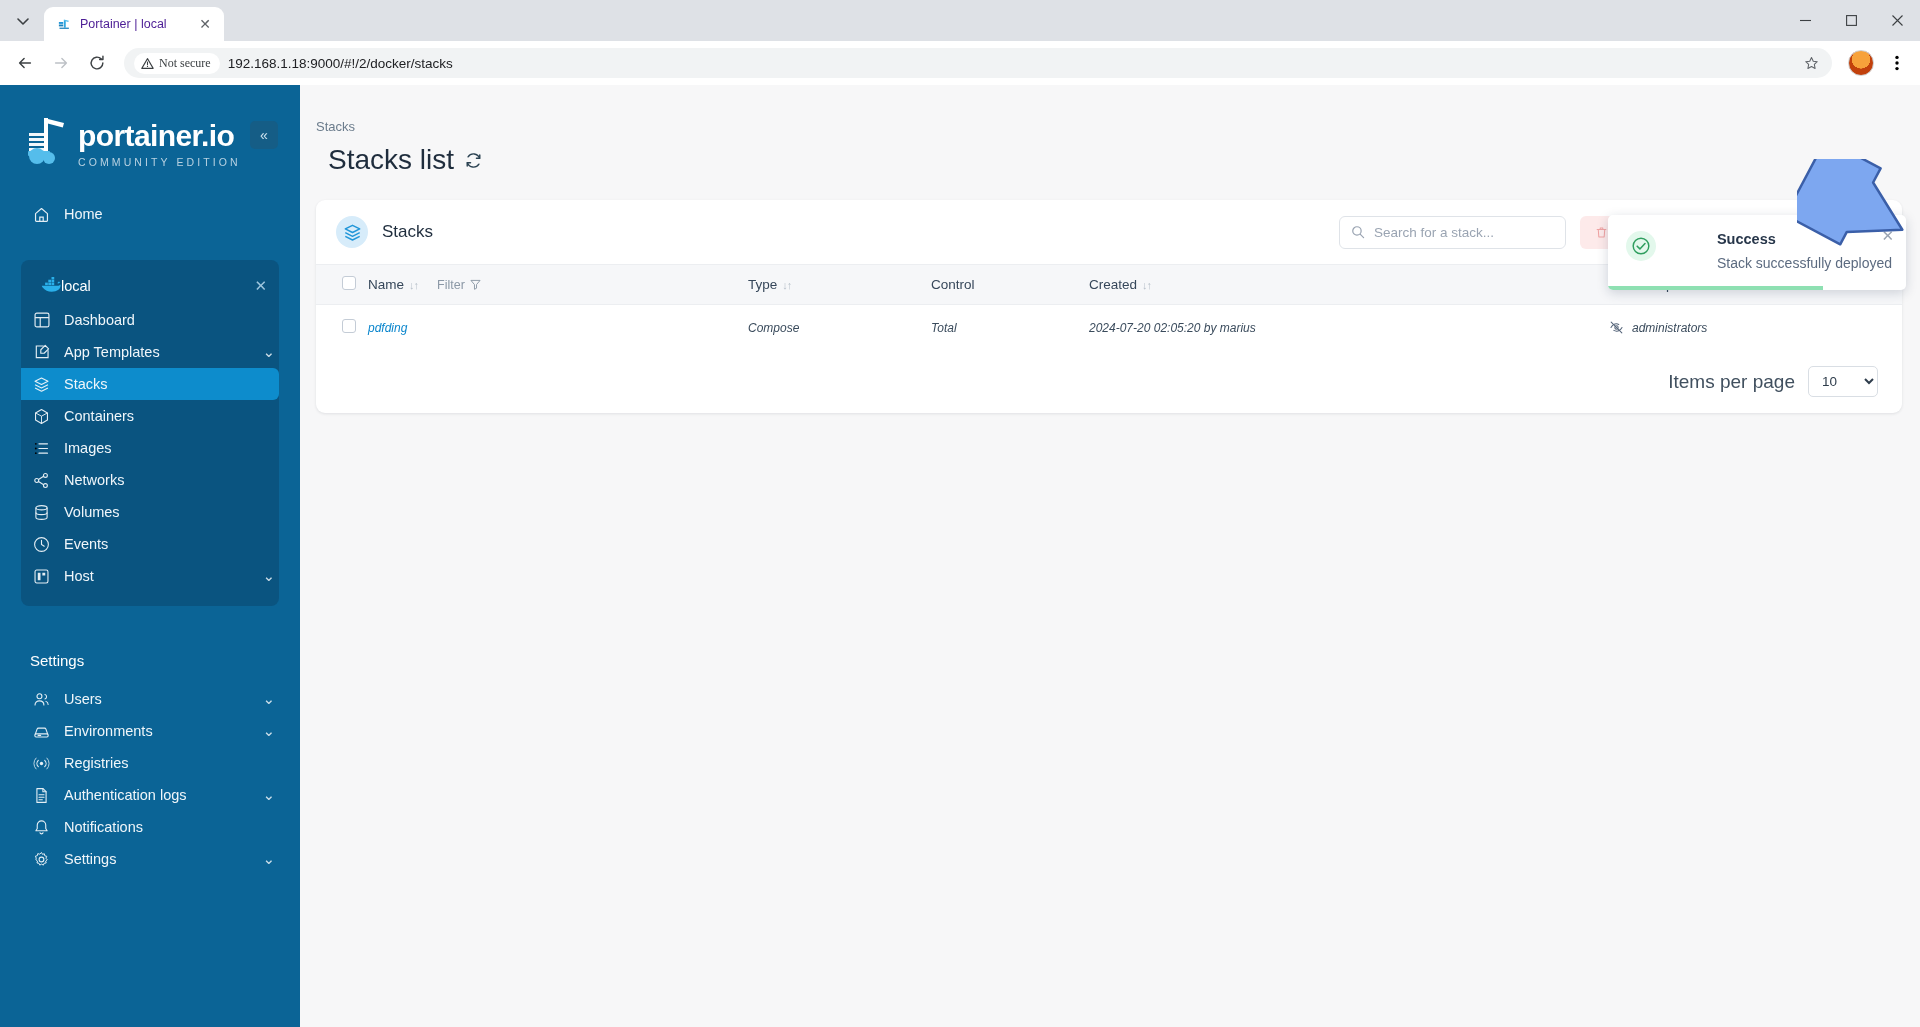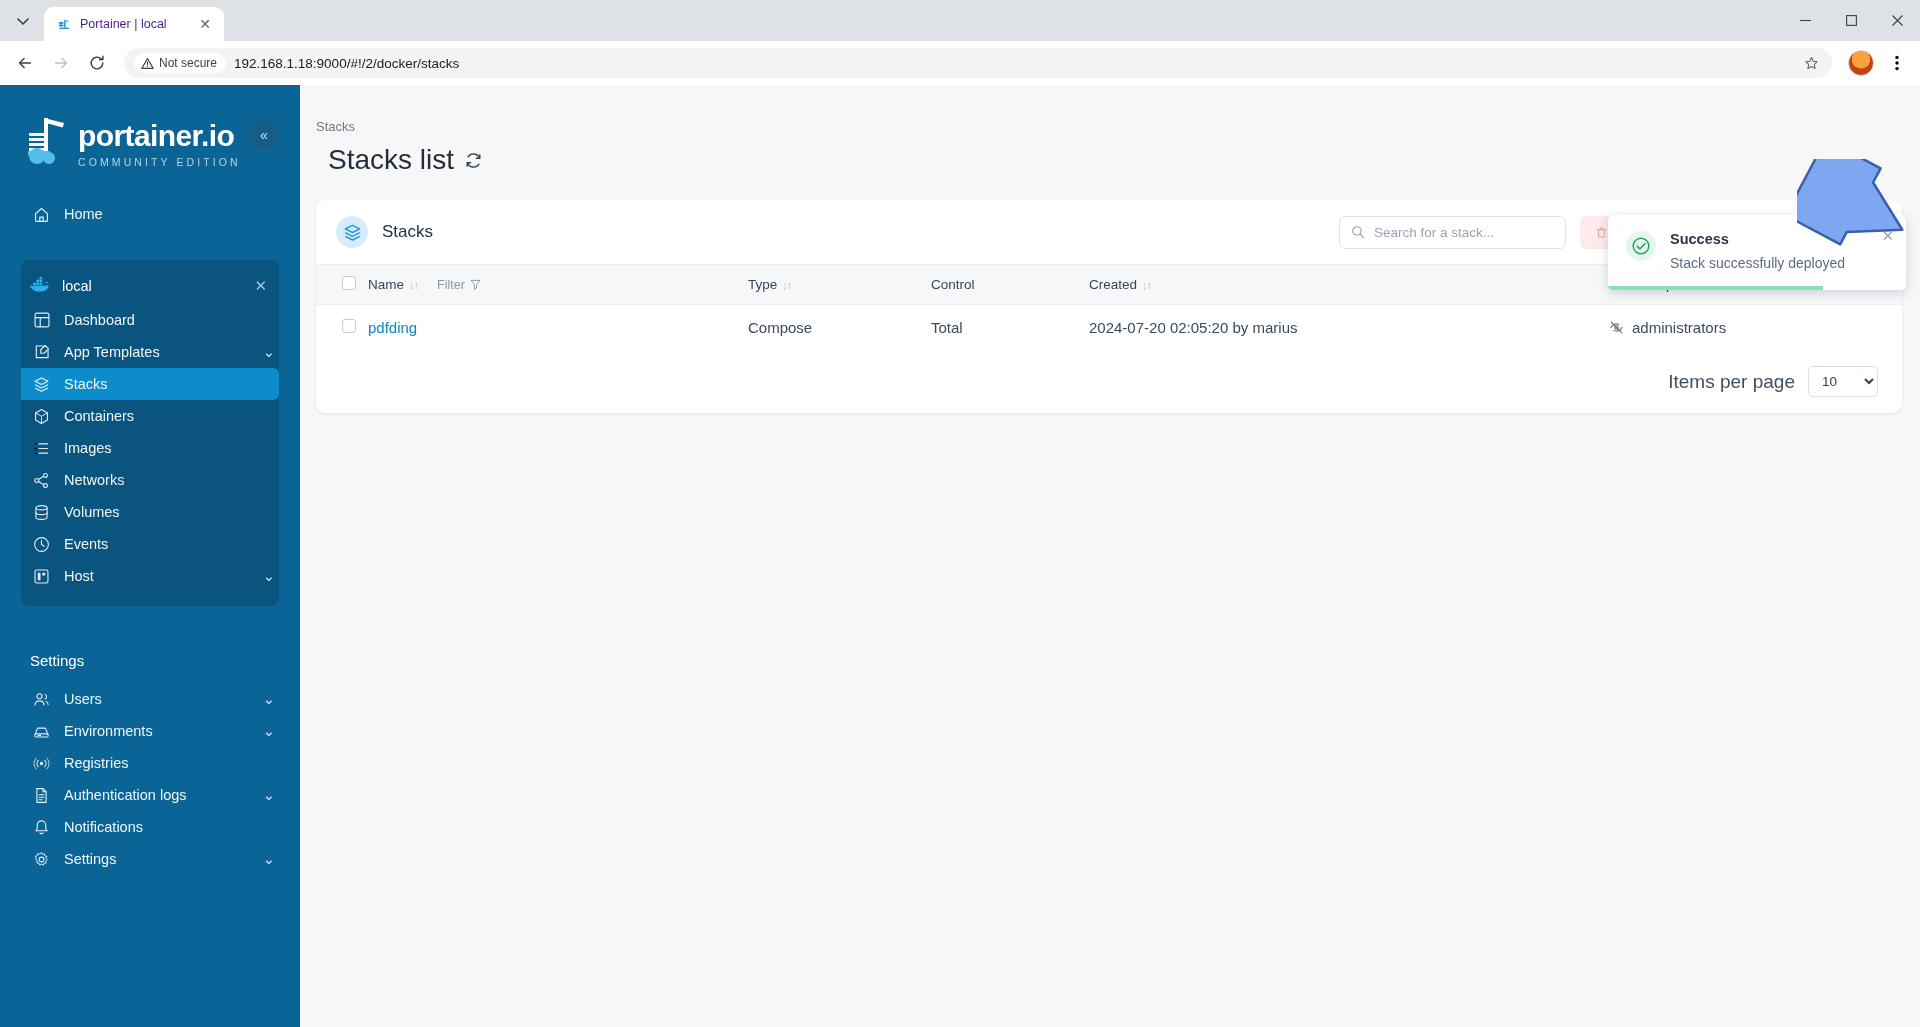--- a/index.html
+++ b/index.html
@@ -60,21 +60,21 @@
 
   .omnibox {
     flex: 1; height: 30px; margin: 0 8px;
     background: #f1f3f4; border-radius: 16px;
     display: flex; align-items: center; padding: 0 8px 0 10px; gap: 8px;
     cursor: text;
   }
   .not-secure {
     display: flex; align-items: center; gap: 5px;
     font-size: 12px; color: #3c4043;
-    background: #fff; border-radius: 13px; padding: 3px 9px 3px 7px;
+    background: #fff; border-radius: 13px; padding: 3px 9px 3px 7px; font-family: Liberation Serif, serif;
   }
   .url { font-size: 13.5px; color: #202124; flex: 1; white-space: nowrap; overflow: hidden; }
   .star { width: 26px; height: 26px; display:flex; align-items:center; justify-content:center; color:#5f6368; cursor:pointer;}
   .profile {
     width: 26px; height: 26px; border-radius: 50%; margin: 0 6px;
     background: radial-gradient(circle at 50% 35%, #f7a23b 0 46%, #c2410c 47% 100%);
     border: 1px solid #d0d0d0; cursor: pointer;
   }
   .kebab { width: 30px; height: 30px; display:flex; align-items:center; justify-content:center; color:#3c4043; cursor:pointer;}
 
@@ -108,22 +108,22 @@
   }
   .nav-item .ico { width: 17px; height: 17px; flex: 0 0 17px; display:flex; align-items:center; justify-content:center; opacity:.95; }
   .nav-item .lbl { flex: 1; white-space: nowrap; }
   .nav-item .chev { opacity: .85; margin-right: 4px; }
 
   .env-block {
     margin: 30px 21px 0 21px; background: #0a5480;
     border-radius: 8px; padding: 8px 0 14px 0; position: relative;
   }
   .env-head {
-    display: flex; align-items: center; gap: 13px;
-    height: 36px; padding-left: 8px; font-size: 14.5px; color:#fff;
+    display: flex; align-items: center; 
+    height: 36px; padding-left: 20px; font-size: 14.5px; color:#fff;
   }
   .env-head .lbl { flex: 1; font-weight: 400; }
   .env-x { color: #9ec6de; font-size: 15px; margin-right: 12px; cursor: pointer; }
   .env-block .nav-item { margin-right: 0; padding-left: 12px; height: 32px; }
   .nav-item.active { background: #0d8ccc; }
 
   .settings-label {
     font-size: 15px; color: #fff; padding: 0 0 0 30px; margin-top: 46px; margin-bottom: 14px;
   }
   .nav-bottom .nav-item { padding-left: 33px; }
@@ -174,21 +174,21 @@
 
   table { width: 100%; border-collapse: collapse; }
   thead tr { background: #f6f7f9; border-top: 1px solid #eceef1; border-bottom: 1px solid #eceef1; }
   th {
     font-size: 13.5px; font-weight: 400; color: #36475a; text-align: left;
     height: 40px; padding: 0; white-space: nowrap;
   }
   th .th-inner { display: flex; align-items: center; gap: 5px; cursor: pointer; }
   .sort-ico { color: #b8c0ca; font-size: 11px; letter-spacing: -1px; }
   .filter-chip { display: inline-flex; align-items: center; gap: 5px; margin-left: 14px; color: #8b98a6; font-size: 12.5px; cursor: pointer; }
-  td { font-size: 15px; color: #3a4b5c; height: 46px; padding: 0; }
+  td { font-size: 12px; color: #3a4b5c; height: 46px; padding: 0; font-style: italic; }
   .col-check { width: 52px; padding-left: 26px; }
   .col-name  { width: 380px; }
   .col-type  { width: 183px; }
   .col-ctrl  { width: 158px; }
   .col-created { width: 520px; }
   .col-owner { }
   .cbx {
     width: 14px; height: 14px; border: 1px solid #c4ccd6; border-radius: 3px;
     background: #fff; display: inline-block; cursor: pointer;
   }
@@ -203,21 +203,21 @@
   .ipp-select {
     width: 70px; height: 31px; border: 1px solid #d9dee4; border-radius: 5px;
     background: #fff; font-family: inherit; font-size: 13.5px; color: #2f3d4c;
     padding-left: 9px; cursor: pointer;
   }
 
   
   .toast {
     position: absolute; right: 14px; top: 130px; width: 298px;
     background: #fff; border-radius: 5px; box-shadow: 0 3px 12px rgba(20,40,70,.18);
-    padding: 16px 14px 18px 18px; display: flex; gap: 14px; overflow: hidden;
+    padding: 16px 14px 18px 18px; display: flex; gap: 14px; overflow: hidden; justify-content: space-between;
   }
   .toast-ico {
     width: 30px; height: 30px; flex: 0 0 30px; border-radius: 50%;
     background: #e3f8ec; display: flex; align-items: center; justify-content: center;
   }
   .toast-title { font-size: 14.5px; font-weight: 700; color: #27364a; }
   .toast-msg { font-size: 14px; color: #5c6b80; margin-top: 7px; line-height: 1.3; }
   .toast-close {
     position: absolute; right: 12px; top: 13px; color: #9aa4b2;
     font-size: 15px; cursor: pointer; line-height: 1;

